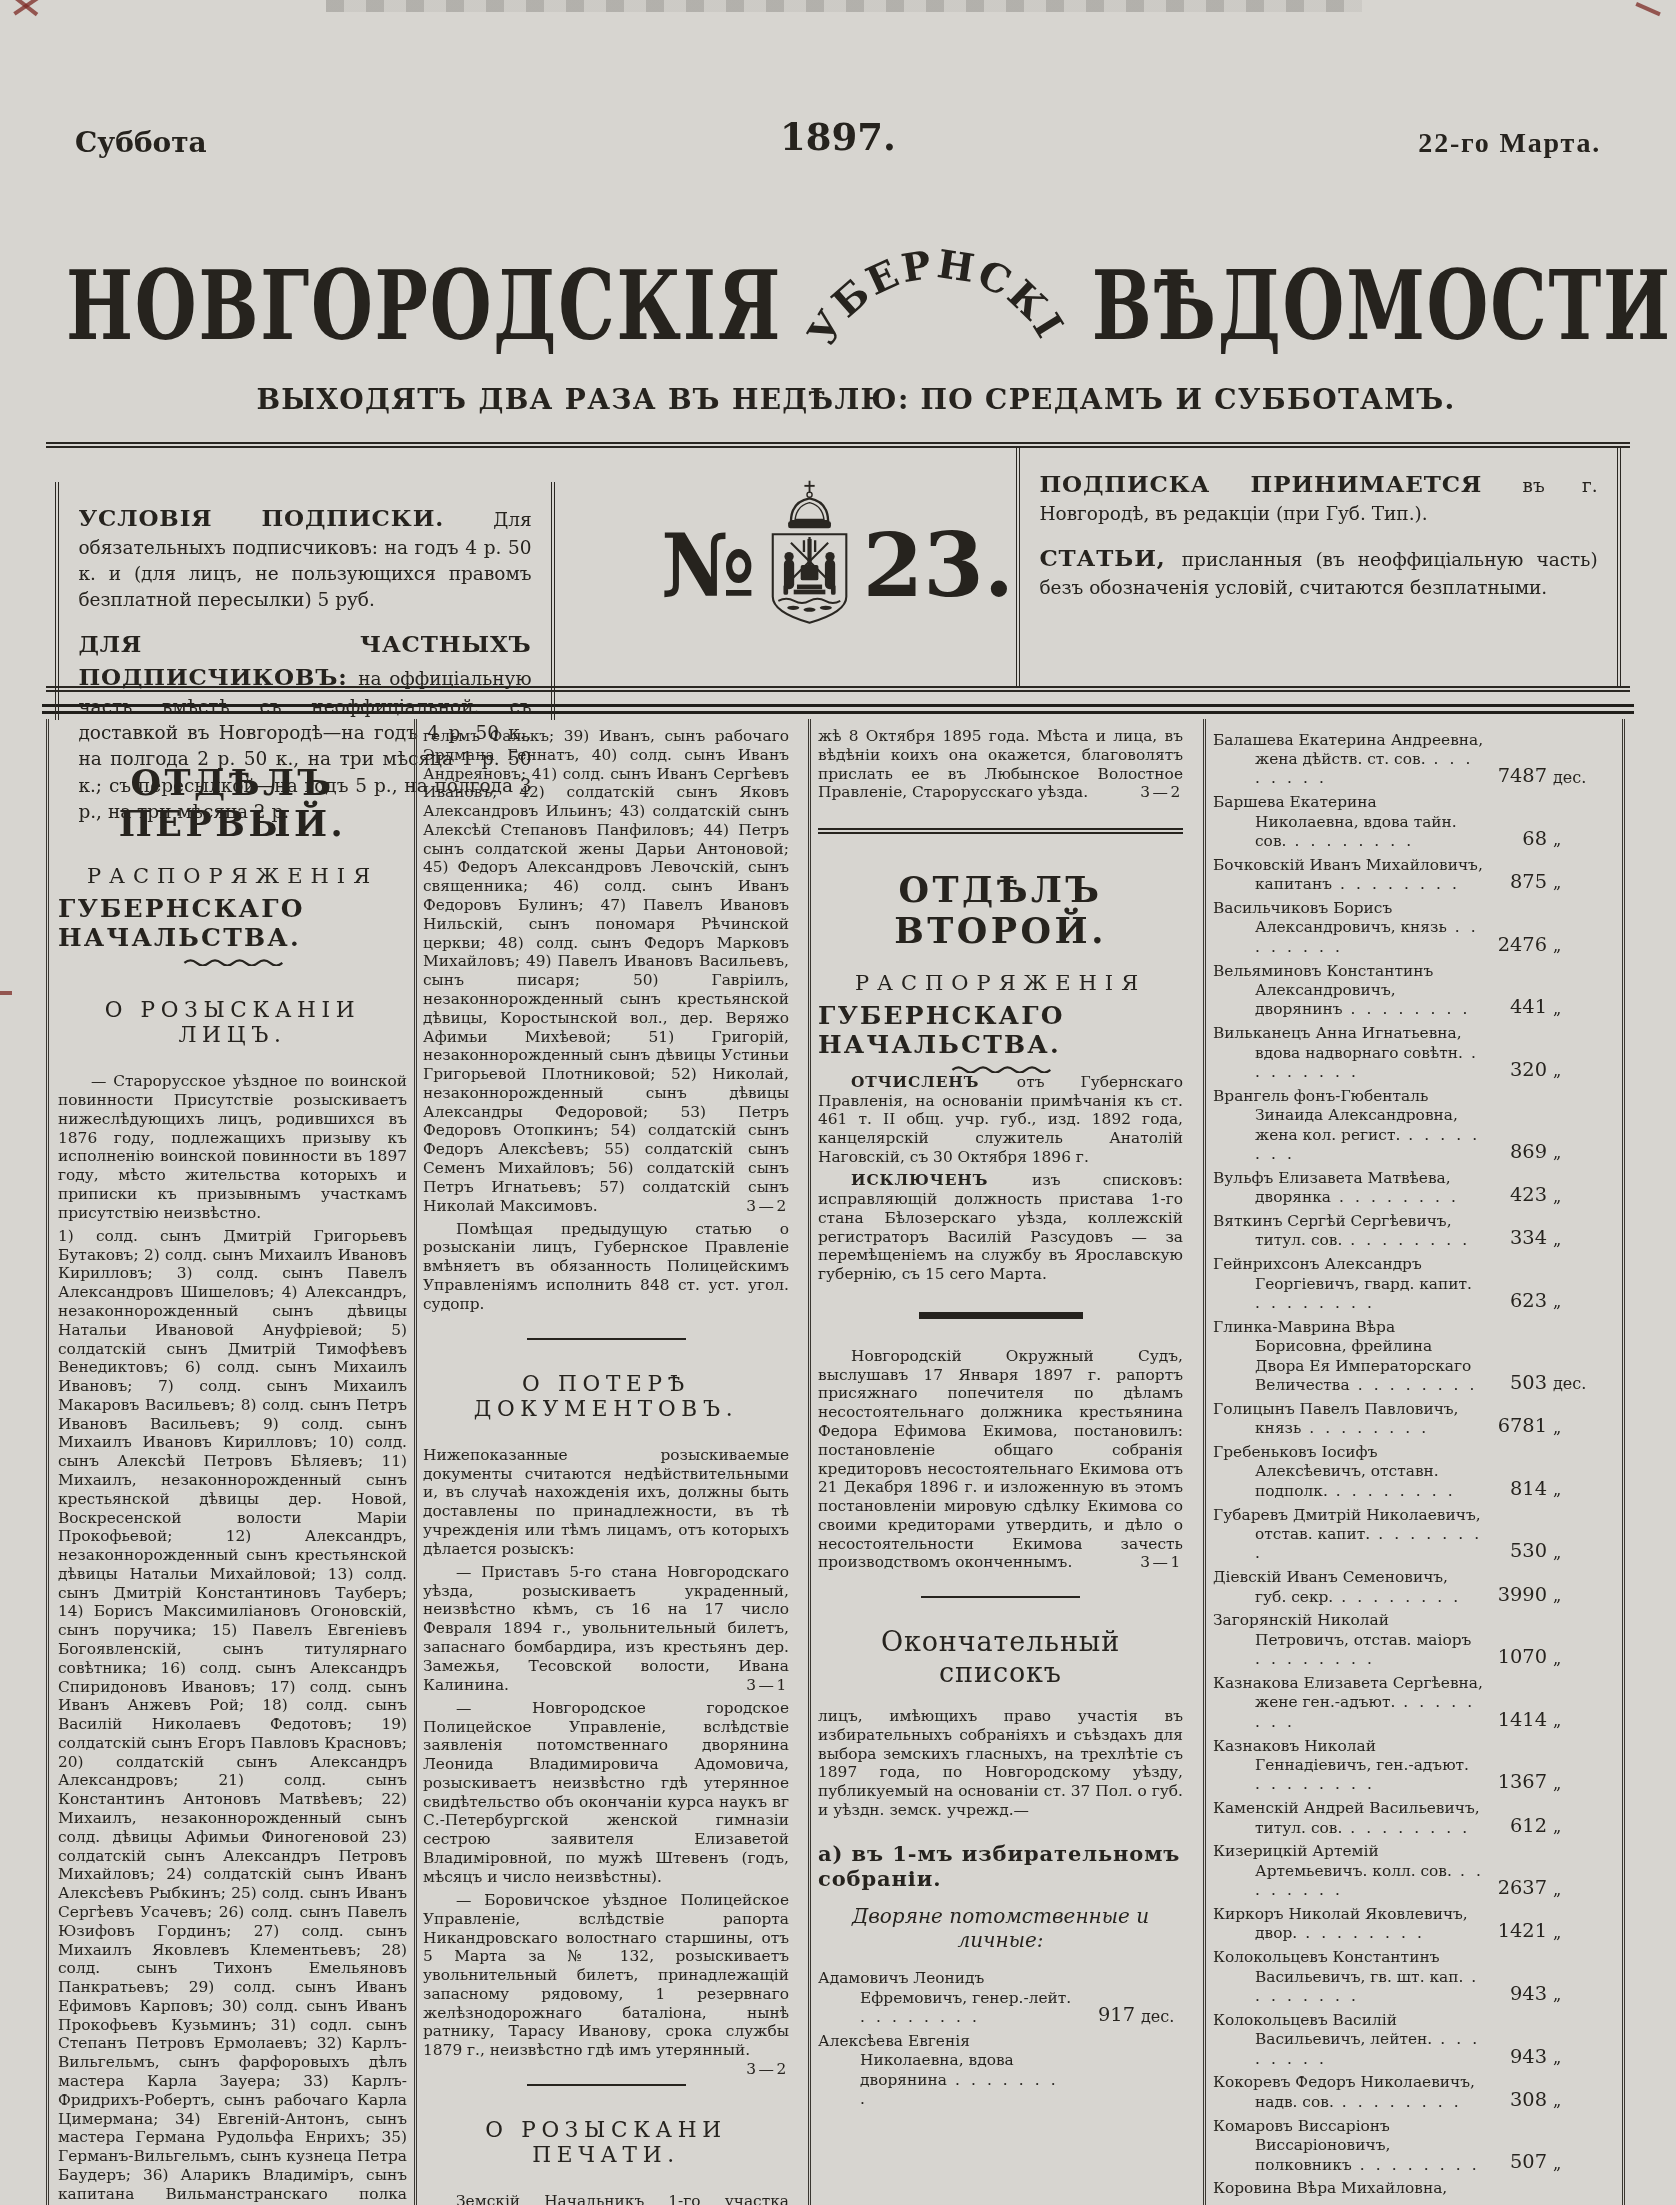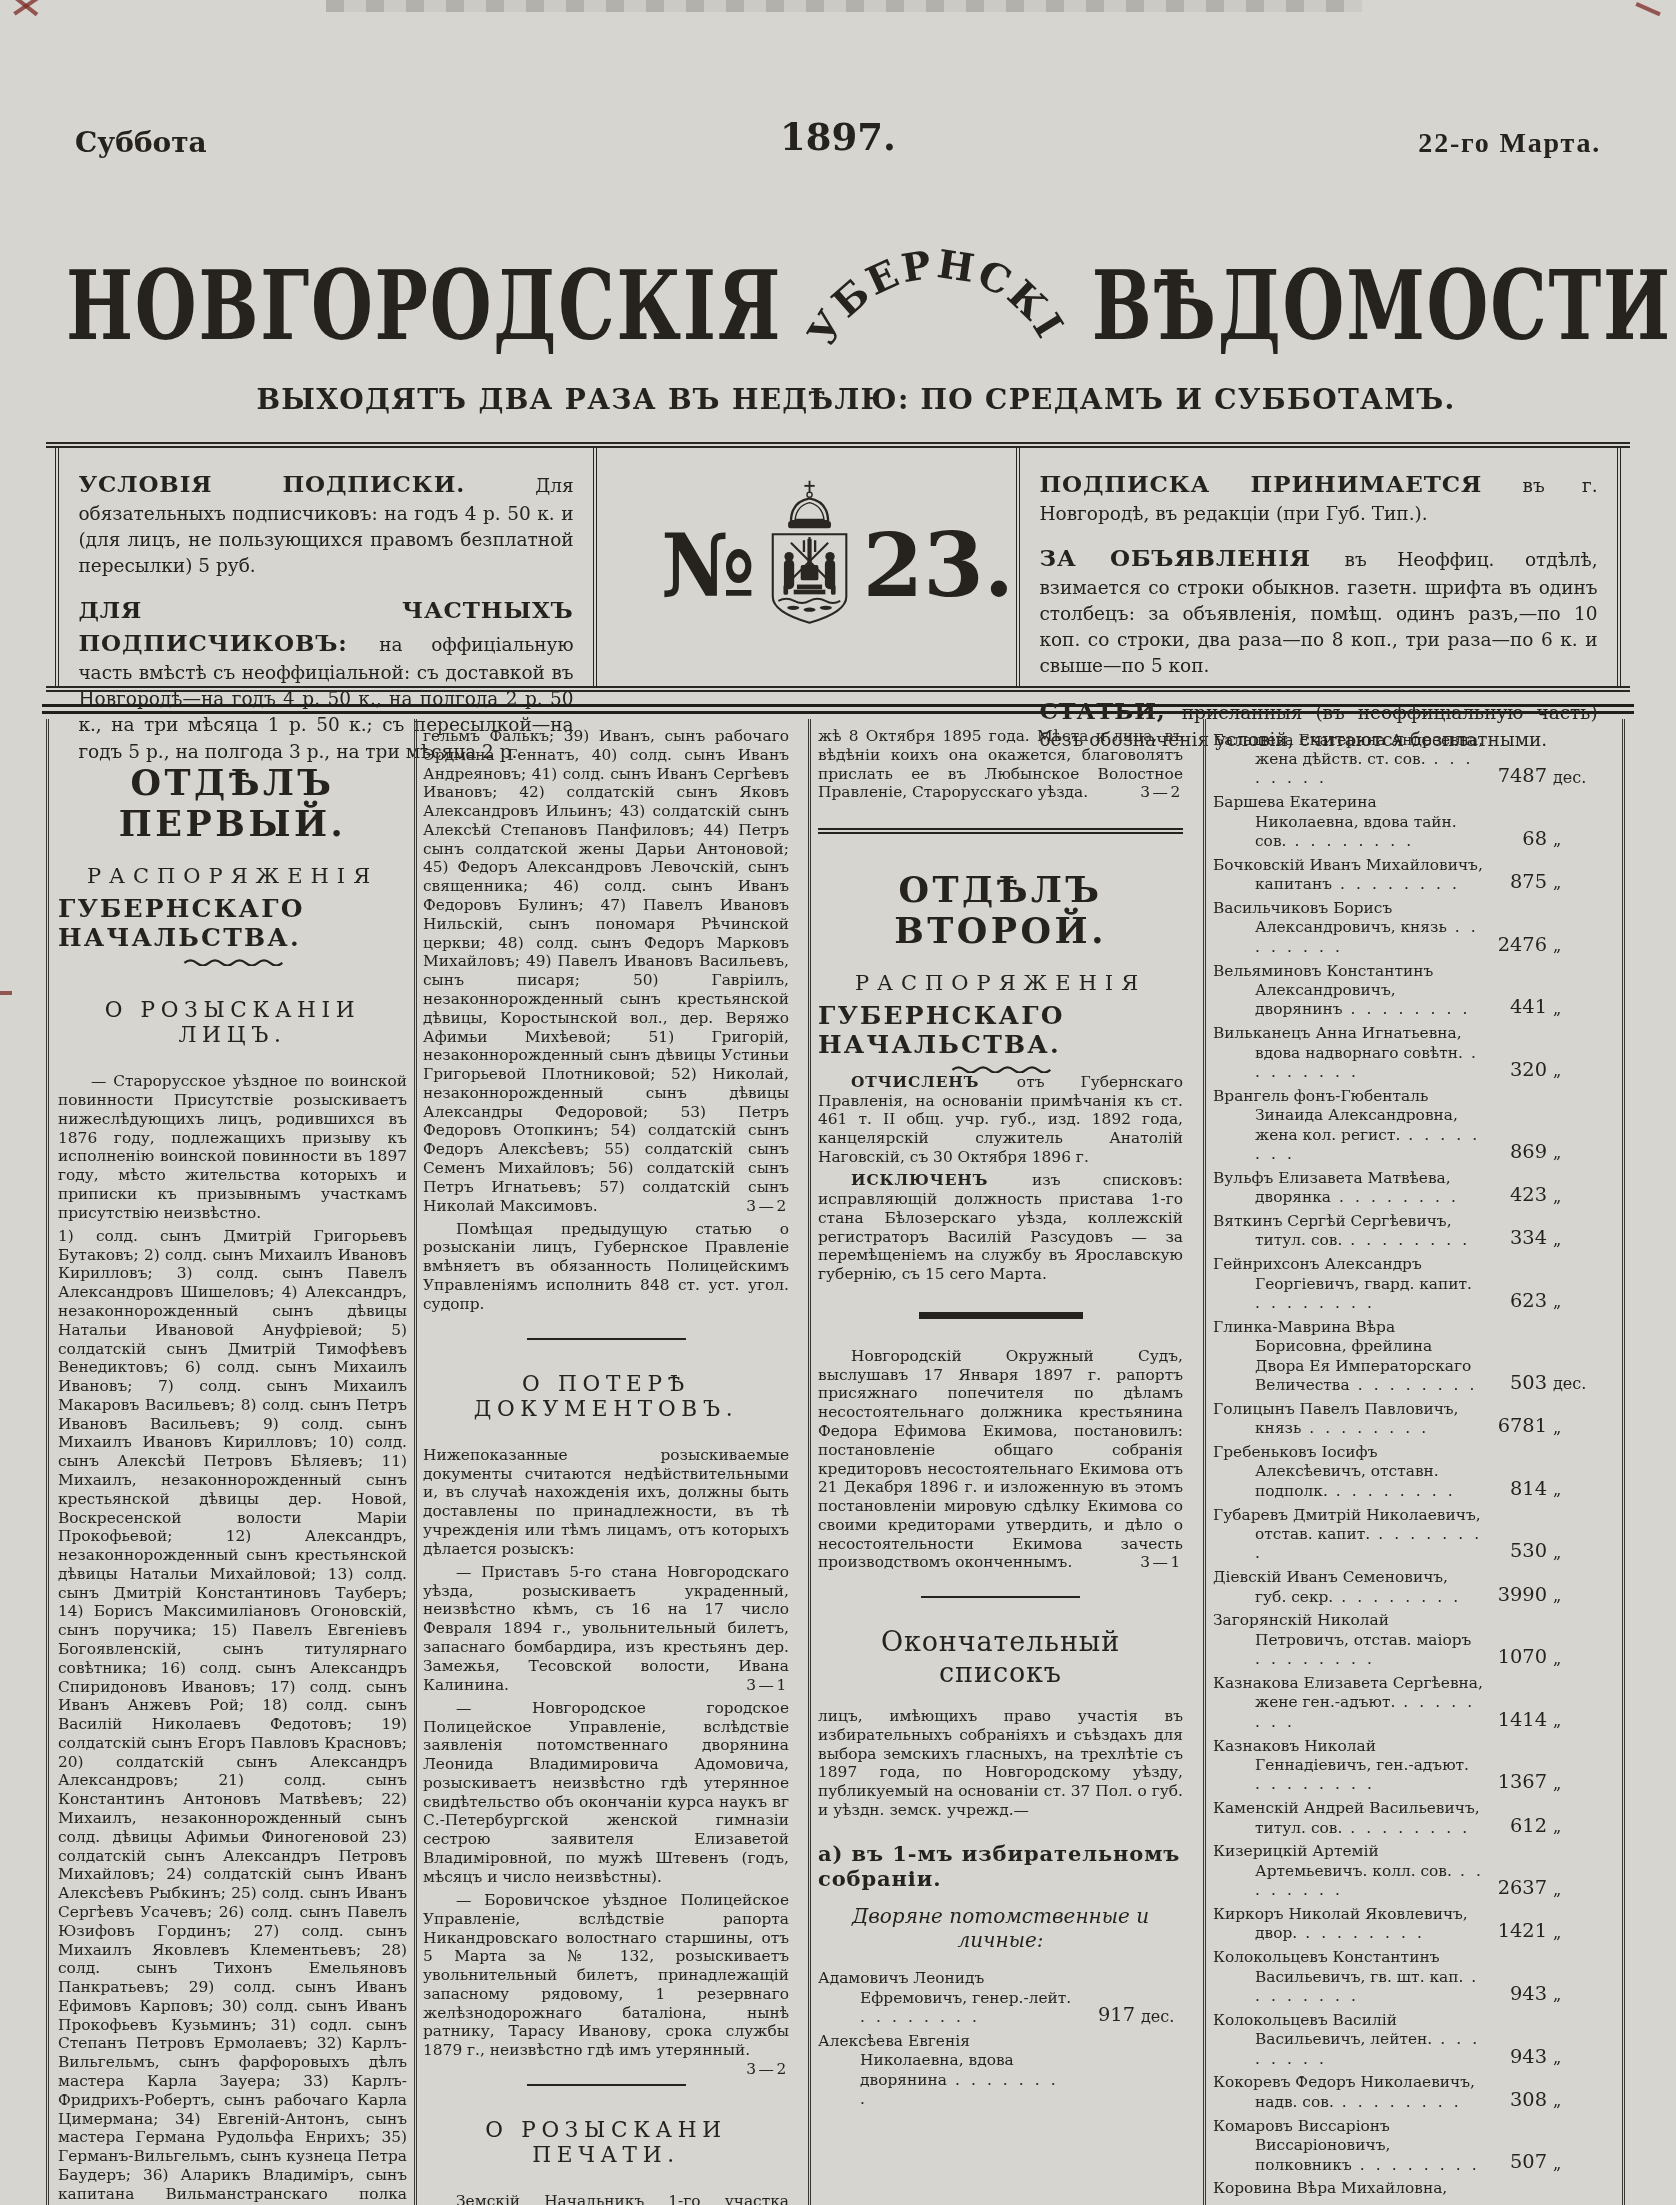--- a/index.html
+++ b/index.html
@@ -24,21 +24,21 @@
              transform:scale(.96,1.3);transform-origin:center bottom;white-space:nowrap;}
   .mast-arc{flex:0 0 282px;height:146px;}
   .subtitle{position:absolute;left:0;right:0;top:383px;text-align:center;
             font-size:28px;font-weight:bold;letter-spacing:1.3px;padding-left:36px;}
   
   .boxtoprule{position:absolute;left:46px;right:46px;top:442px;border-top:6.2px double #2a2722;}
   .boxbotrule{position:absolute;left:46px;right:46px;top:686px;border-top:6.2px double #2a2722;}
   .midrule{position:absolute;left:42px;right:42px;top:704px;border-top:10.6px double #211f1b;}
   .hbox{position:absolute;top:448px;height:238px;border-left:4px double #2a2722;border-right:4px double #2a2722;
         padding:20px 19.4px;box-sizing:border-box;text-align:justify;}
-  .hbox-left{left:55px;width:542px;}
+  .hbox-left{left:55px;width:500px;margin-top:34px;}
   .hbox-right{left:1016px;width:605px;font-size:17.6px;}
   .b-boxp{font-size:18.5px;line-height:1.42;margin:0 0 15px;text-indent:0;}
   .b-boxp .lead{font-size:23px;font-weight:bold;letter-spacing:0.9px;}
   .issue{position:absolute;left:661px;width:353px;top:437px;height:256px;
          display:flex;justify-content:space-between;align-items:center;}
   .issue .no-sign,.issue .no-num{font-size:87px;font-weight:bold;}
   .coat{width:176px;height:265px;margin-top:-26.5px;}
   
   .vsep{position:absolute;top:719px;bottom:13.2px;border-left:3.5px double #3a3731;}
   .col{position:absolute;top:727px;}
@@ -145,21 +145,20 @@
         <ellipse cx="160" cy="552" rx="26" ry="9" stroke="none"></ellipse>
         <ellipse cx="230" cy="560" rx="26" ry="9" stroke="none"></ellipse>
         <ellipse cx="300" cy="552" rx="26" ry="9" stroke="none"></ellipse>
       </g>
     </svg>
     <span class="no-num">23.</span>
   </div>
 
   <div class="hbox hbox-right">
       <div class="b-boxp"><span class="lead">ПОДПИСКА ПРИНИМАЕТСЯ </span><span>въ г. Новгородѣ, въ редакціи (при Губ. Тип.).</span></div>
-      <div class="b-boxp"><span class="lead">ЗА ОБЪЯВЛЕНІЯ </span><span>въ Неоффиц. отдѣлѣ, взимается со строки обыкнов. газетн. шрифта въ одинъ столбецъ: за объявленія, помѣщ. одинъ разъ,—по 10 коп. со строки, два раза—по 8 коп., три раза—по 6 к. и свыше—по 5 коп.</span></div>
       <div class="b-boxp"><span class="lead">СТАТЬИ, </span><span>присланныя (въ неоффиціальную часть) безъ обозначенія условій, считаются безплатными.</span></div>
     </div>
 
   <div class="vsep" style="left:46px"></div>
   <div class="vsep" style="left:414px"></div>
   <div class="vsep" style="left:808px"></div>
   <div class="vsep" style="left:1203px"></div>
   <div class="vsep" style="left:1622px"></div>
 
   <div class="col col1">

